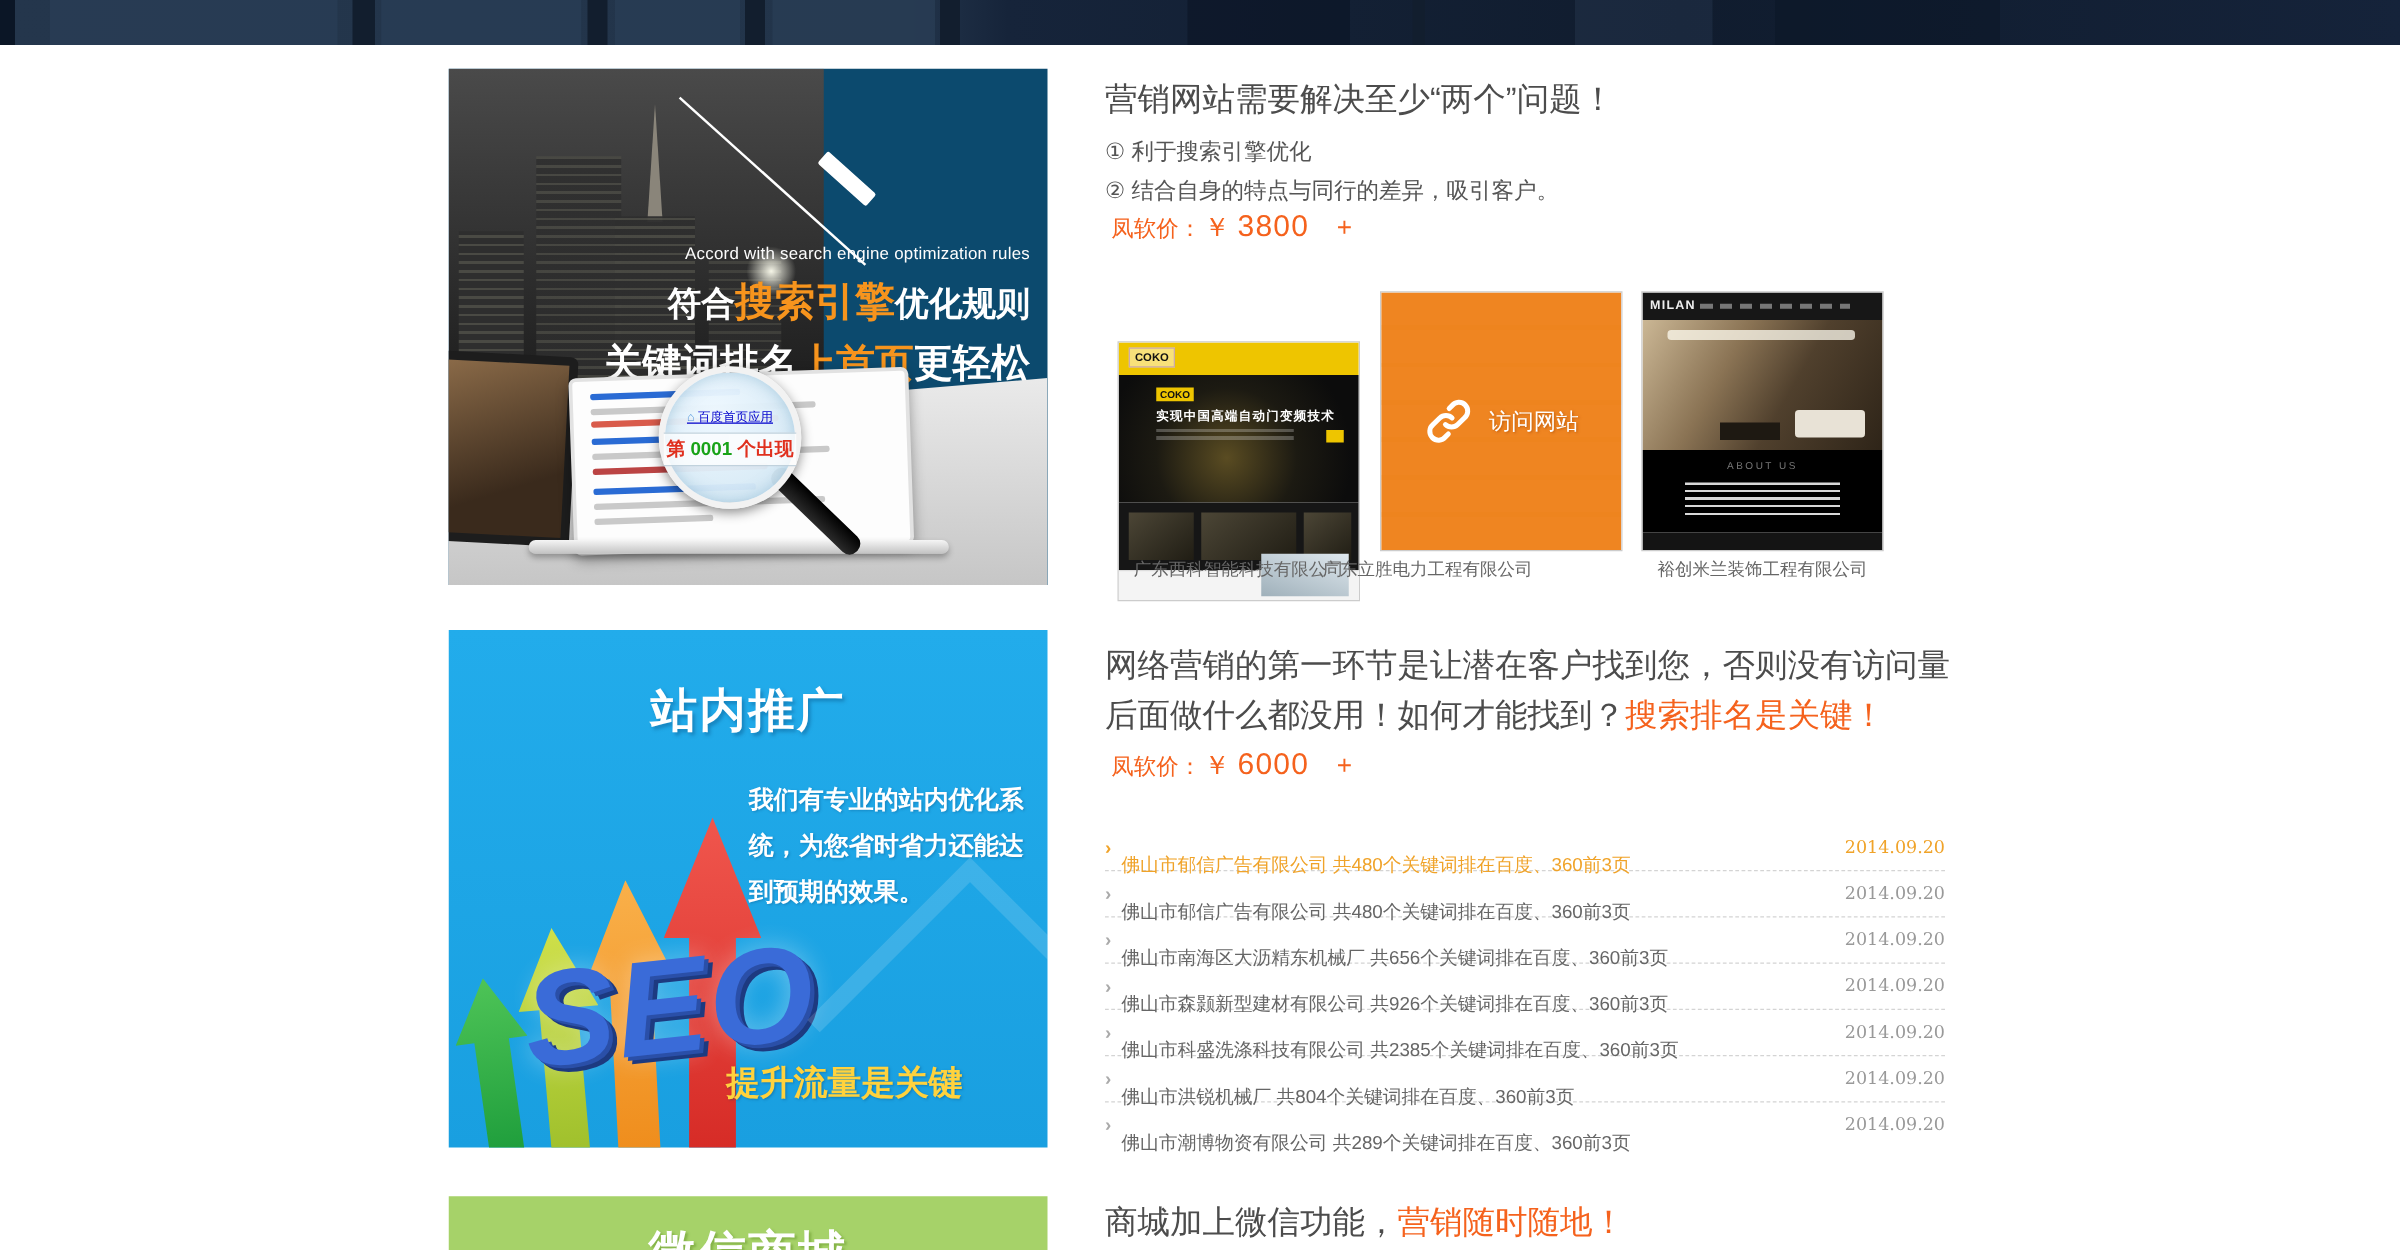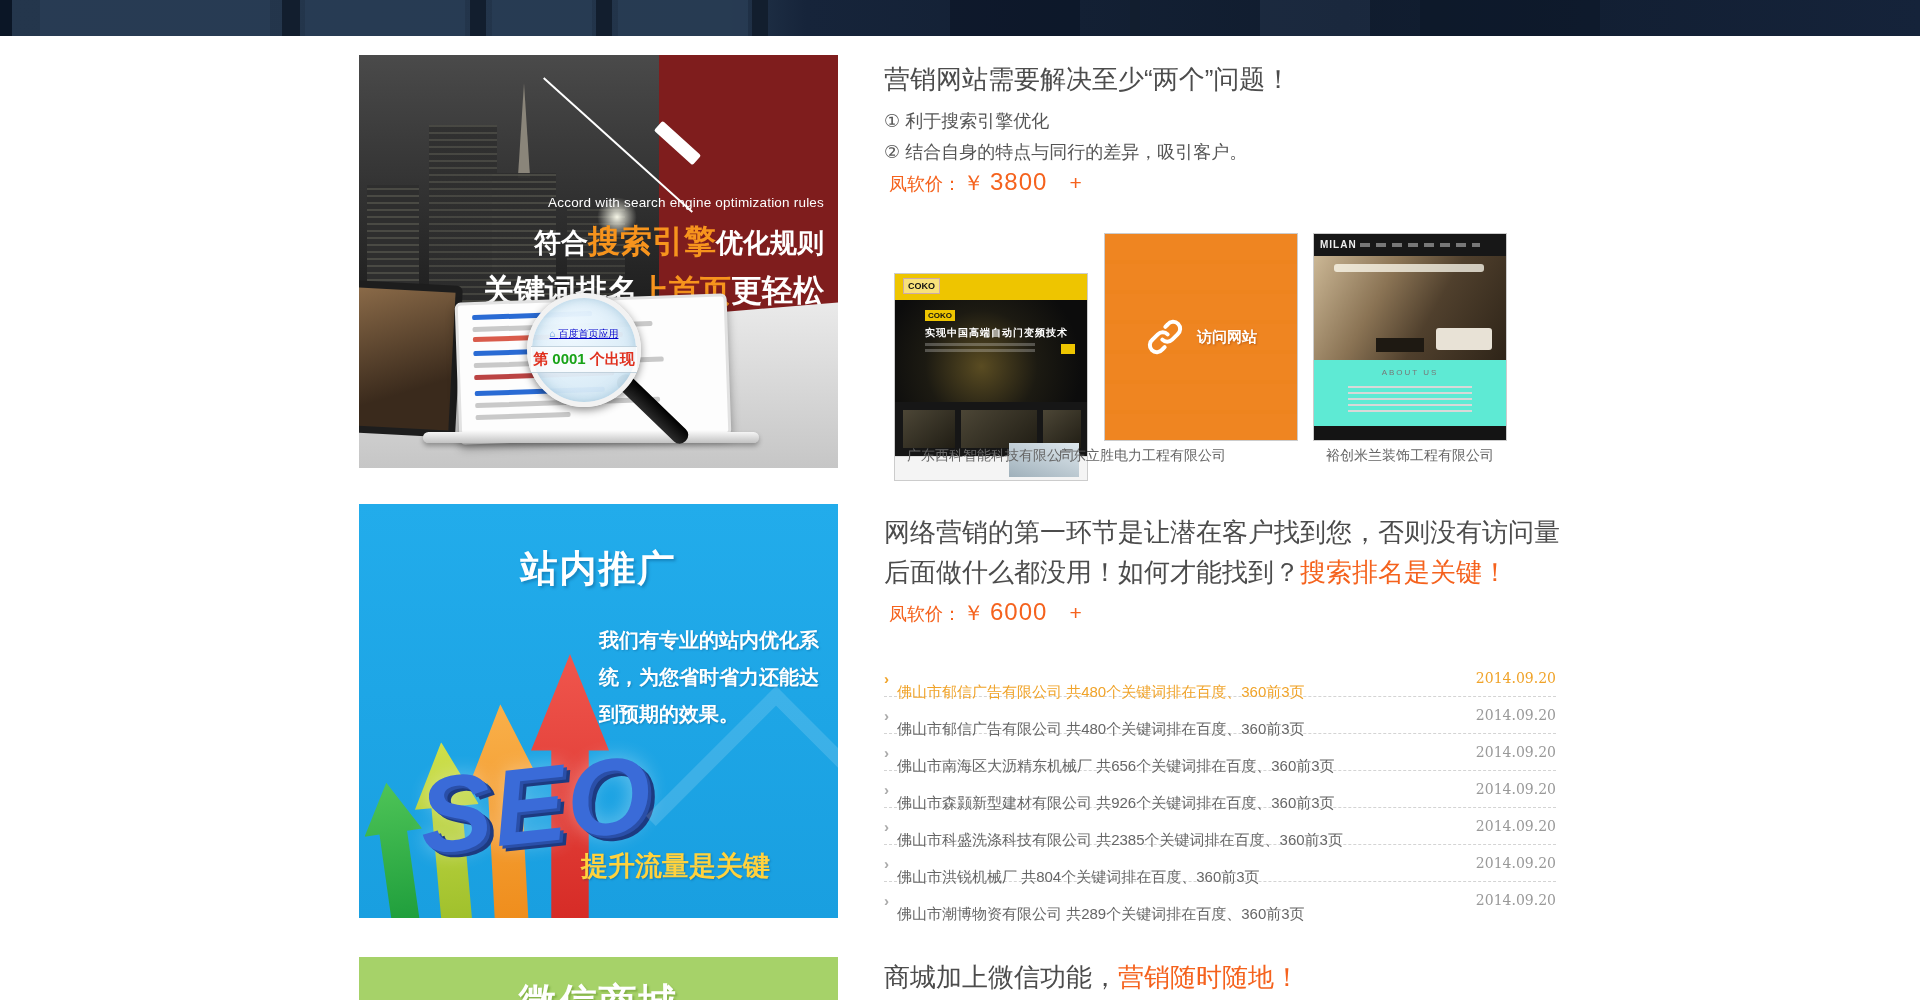--- a/index.html
+++ b/index.html
@@ -9,21 +9,21 @@
   }
   .abs{position:absolute;}
 
   
   .topbar{left:0;top:0;width:1920px;height:36px;background:linear-gradient(90deg,#24364c 0%,#22344a 38%,#16243a 42%,#101c2e 70%,#15233a 100%);overflow:hidden;}
   .tb-stripe{top:0;height:36px;background:#121e2e;}
   .tb-light{top:0;height:36px;background:#2a3d55;opacity:.75;}
   .tb-dark2{top:0;height:36px;background:#0b1626;}
 
   
-  .banner1{left:359px;top:55px;width:479px;height:413px;background:#7f1d1d;overflow:hidden;}
+  .banner1{left:359px;top:55px;width:479px;height:413px;background:#0c4a6e;overflow:hidden;}
   .city{left:0;top:0;width:300px;height:413px;background:linear-gradient(#4a4a4a,#141414 75%);overflow:hidden;}
   .bld{background:repeating-linear-gradient(0deg,#2e2e2e 0 5px,#4a4a44 5px 7px);}
   .spire{clip-path:polygon(50% 0,68% 100%,32% 100%);background:#8a857a;}
   .moon{border-radius:50%;background:radial-gradient(circle,rgba(255,255,240,.95),rgba(255,255,240,0) 70%);}
   .slash-thin{width:2px;height:200px;background:#fff;transform:rotate(-48deg);}
   .slash-thick{width:13px;height:52px;background:#fff;transform:rotate(-48deg);border-radius:2px;}
   .b1-text{right:14px;top:140px;text-align:right;color:#fff;}
   .b1-tagline{font-size:13.5px;letter-spacing:.2px;color:#fdfdfd;}
   .b1-line1{margin-top:10px;font-size:27px;font-weight:bold;}
   .b1-line1 .em{color:#f7941d;font-size:32px;}
@@ -84,32 +84,32 @@
   .coko-hero-sub{position:absolute;left:30px;top:42px;width:110px;height:10px;background:repeating-linear-gradient(0deg,rgba(255,255,255,.25) 0 3px,transparent 3px 6px);}
   .coko-hero-btn{position:absolute;right:12px;top:44px;width:14px;height:10px;background:#eec500;}
   .coko-mid{height:54px;background:#161616;position:relative;}
   .coko-mid .ph{position:absolute;top:8px;height:38px;background:linear-gradient(140deg,#4c4636,#201d14);}
   .coko-bottom{height:26px;background:#f4f4f4;border-top:1px solid #ddd;position:relative;}
   .coko-bottom .win{position:absolute;right:8px;top:-14px;width:70px;height:34px;background:linear-gradient(200deg,#dfe8ee,#9fb0ba);}
 
   
   .t2-base{position:absolute;inset:0;background:repeating-linear-gradient(0deg,#f7f0e6 0 26px,#e8dcc8 26px 30px);}
   .t2-overlay{position:absolute;inset:0;background:rgba(238,125,17,.93);display:flex;align-items:center;justify-content:center;gap:12px;color:#fff;}
-  .t2-overlay .visit{font-size:15px;font-weight:bold;text-shadow:1px 1px 2px rgba(150,60,0,.5);}
+  .t2-overlay .visit{font-size:18px;font-weight:normal;text-shadow:1px 1px 2px rgba(150,60,0,.5);}
   .chain-icon{width:40px;height:40px;}
 
   
   .milan-bar{height:22px;background:#171717;position:relative;color:#eee;}
   .milan-logo{position:absolute;left:6px;top:5px;font-size:10px;font-weight:bold;letter-spacing:1px;}
   .milan-nav{position:absolute;left:46px;top:9px;width:120px;height:4px;background:repeating-linear-gradient(90deg,#777 0 10px,transparent 10px 16px);}
   .milan-photo{height:104px;background:linear-gradient(120deg,#cbb795 0%,#8a7354 35%,#50402d 60%,#2e2418 100%);position:relative;}
   .milan-photo .beam{position:absolute;left:20px;top:8px;width:150px;height:8px;background:rgba(255,252,240,.75);border-radius:3px;}
   .milan-photo .sofa{position:absolute;right:14px;bottom:10px;width:56px;height:22px;background:#e8e2d6;border-radius:3px;}
   .milan-photo .table{position:absolute;left:62px;bottom:8px;width:48px;height:14px;background:#1e1912;}
-  .milan-white{height:66px;background:#5eead4;position:relative;}
+  .milan-white{height:66px;background:#000000;position:relative;}
   .milan-about{position:absolute;left:0;top:8px;width:100%;text-align:center;font-size:8px;color:#777;letter-spacing:2px;}
   .milan-lines{position:absolute;left:34px;top:26px;width:124px;height:26px;background:repeating-linear-gradient(0deg,#d8d8d8 0 2px,transparent 2px 6px);}
   .milan-footer{height:16px;background:#141414;}
 
   
   .h2{left:884px;top:512px;width:700px;line-height:40px;}
   .rank-list{left:884px;top:660px;width:672px;}
   .rank-row{height:36px;display:flex;align-items:center;border-bottom:1px dashed #d4d4d4;cursor:pointer;}
   .rank-row:last-child{border-bottom:none;}
   .rank-row .chev{color:#aaa;font-size:15px;margin-right:8px;font-weight:bold;}

